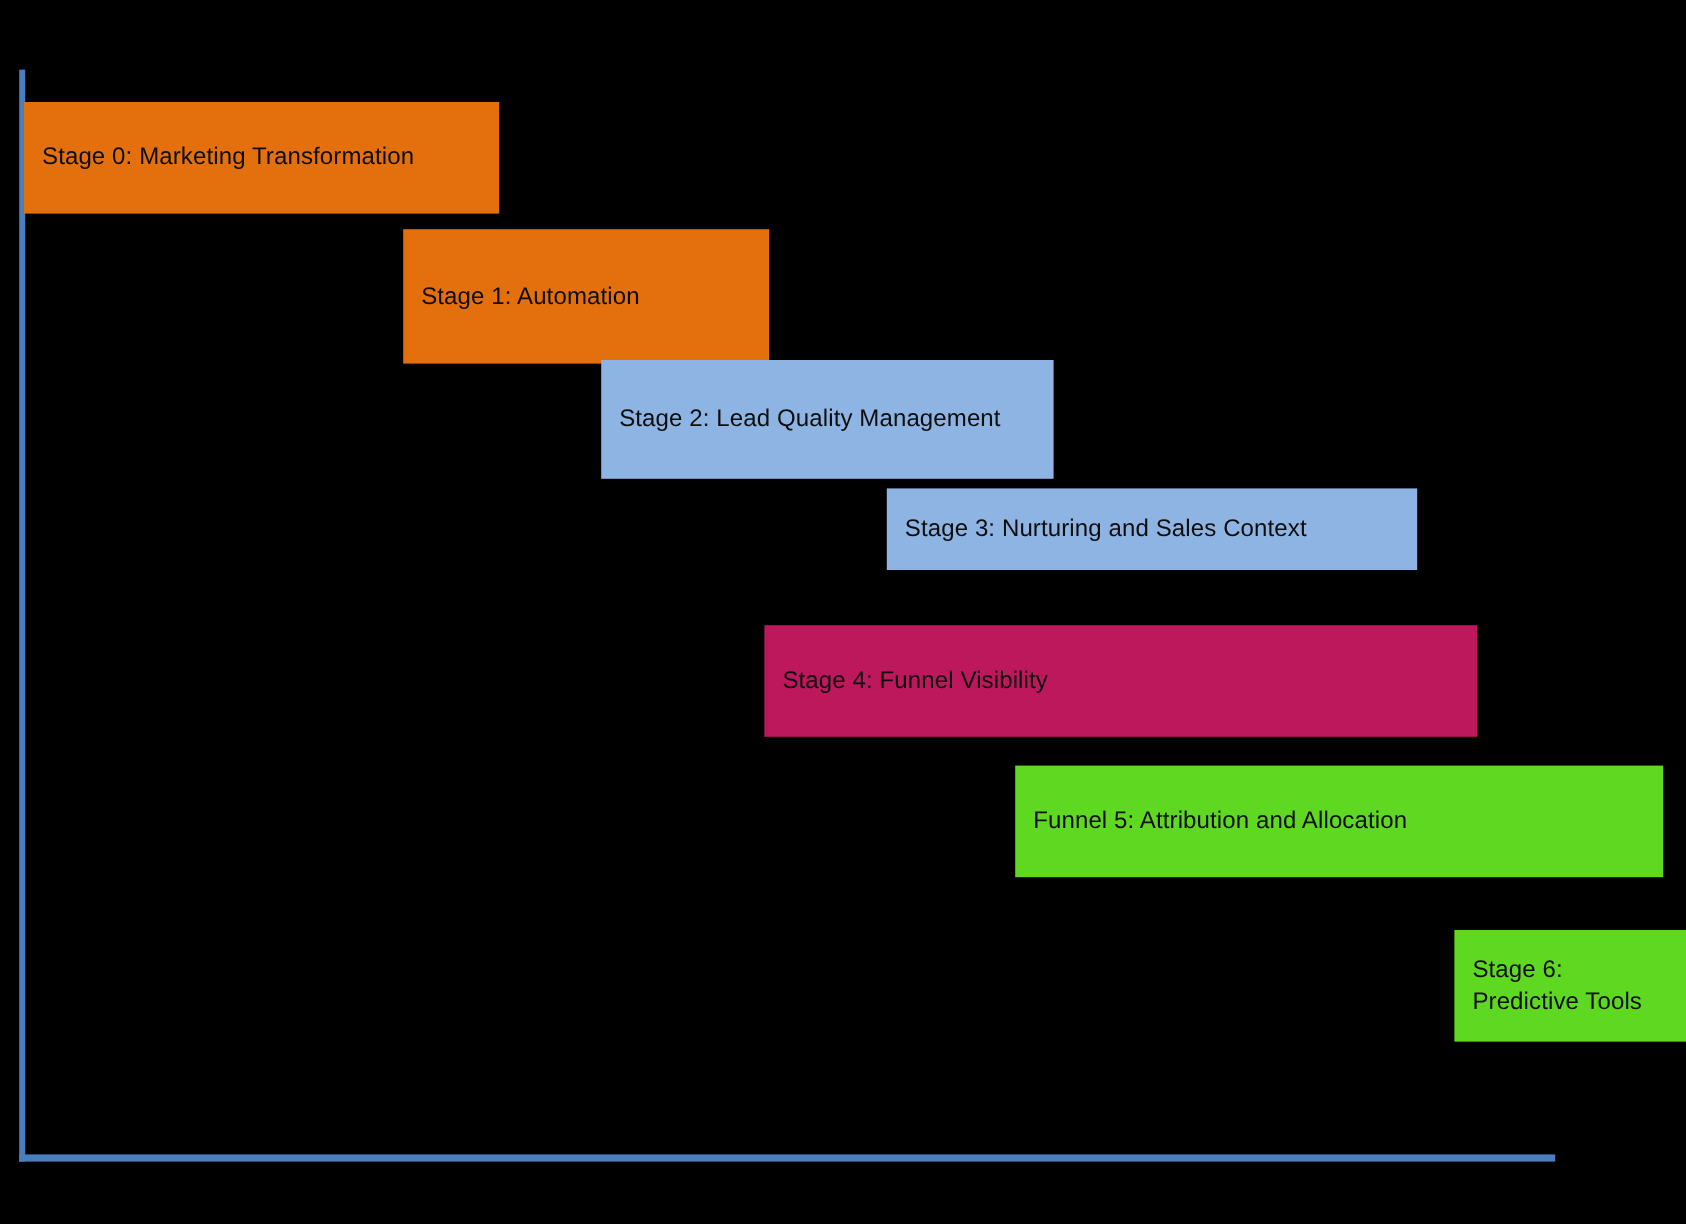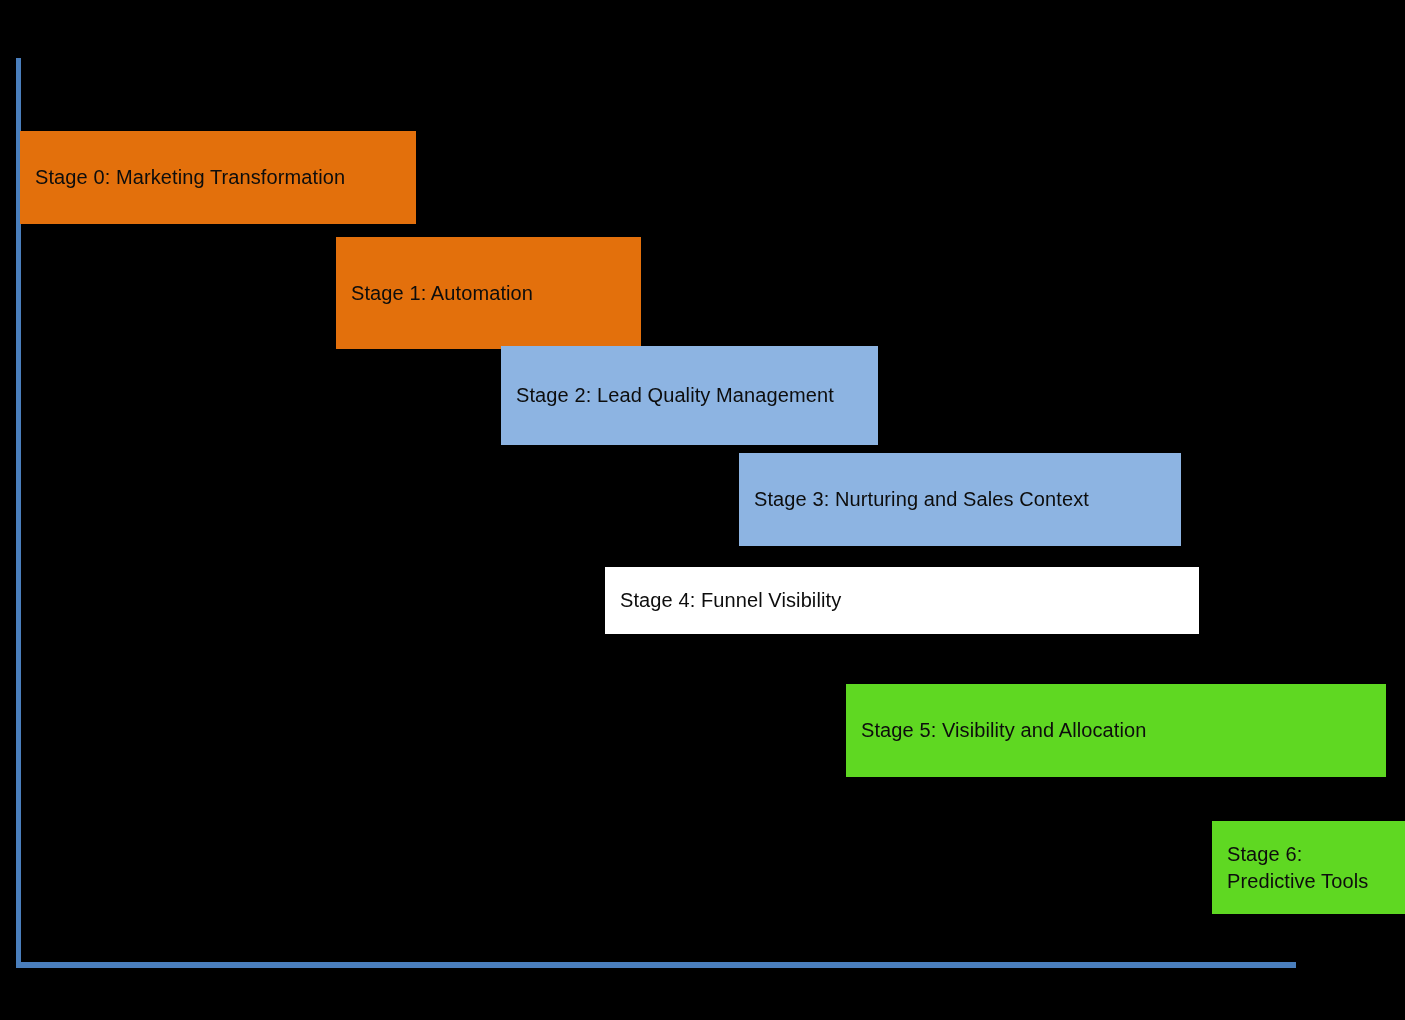--- a/index.html
+++ b/index.html
@@ -23,21 +23,20 @@
   .axis-h {
     position: absolute;
     background: #4A7EBC;
   }
   .stage-box {
     position: absolute;
     box-sizing: border-box;
     display: flex;
     align-items: center;
     justify-content: flex-start;
-    margin-top: 46px;
   }
   .stage-label {
     font-size: 20px;
     line-height: 1.32;
     color: #0D0D0D;
     padding-left: 15px;
     padding-right: 8px;
     white-space: pre-line;
     letter-spacing: 0.1px;
     font-weight: 400;
@@ -54,28 +53,28 @@
   <div id="stages">
       <div class="stage-box" style="left: 20px; top: 85px; width: 396px; height: 93px; background: rgb(227, 112, 12);">
         <div class="stage-label">Stage 0: Marketing Transformation</div>
       </div>
       <div class="stage-box" style="left: 336px; top: 191px; width: 305px; height: 112px; background: rgb(227, 112, 12);">
         <div class="stage-label">Stage 1: Automation</div>
       </div>
       <div class="stage-box" style="left: 501px; top: 300px; width: 377px; height: 99px; background: rgb(141, 180, 226);">
         <div class="stage-label">Stage 2: Lead Quality Management</div>
       </div>
-      <div class="stage-box" style="left: 739px; top: 407px; width: 442px; height: 93px; background: rgb(141, 180, 226);">
+      <div class="stage-box" style="left: 739px; top: 407px; width: 442px; height: 68px; background: rgb(141, 180, 226);">
         <div class="stage-label">Stage 3: Nurturing and Sales Context</div>
       </div>
-      <div class="stage-box" style="left: 605px; top: 521px; width: 594px; height: 67px; background: #ffffff;">
+      <div class="stage-box" style="left: 637px; top: 521px; width: 594px; height: 93px; background: #be185d;">
         <div class="stage-label">Stage 4: Funnel Visibility</div>
       </div>
       <div class="stage-box" style="left: 846px; top: 638px; width: 540px; height: 93px; background: rgb(95, 216, 34);">
-        <div class="stage-label">Stage 5: Visibility and Allocation</div>
+        <div class="stage-label">Funnel 5: Attribution and Allocation</div>
       </div>
       <div class="stage-box" style="left: 1212px; top: 775px; width: 215px; height: 93px; background: rgb(95, 216, 34);">
         <div class="stage-label">Stage 6:
 Predictive Tools</div>
       </div>
     </div>
 
 </div>
 
 </body></html>

